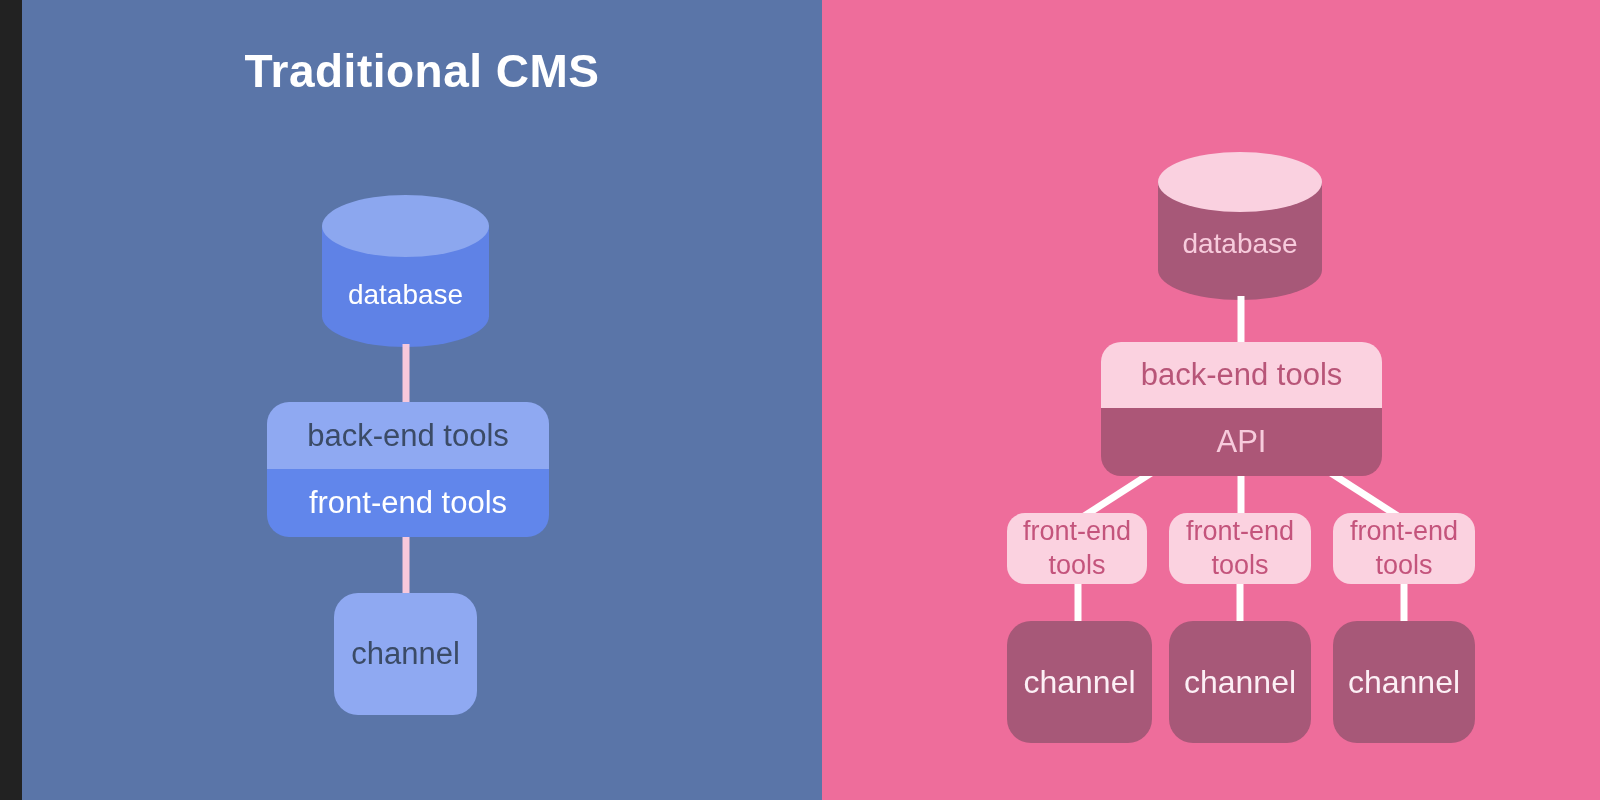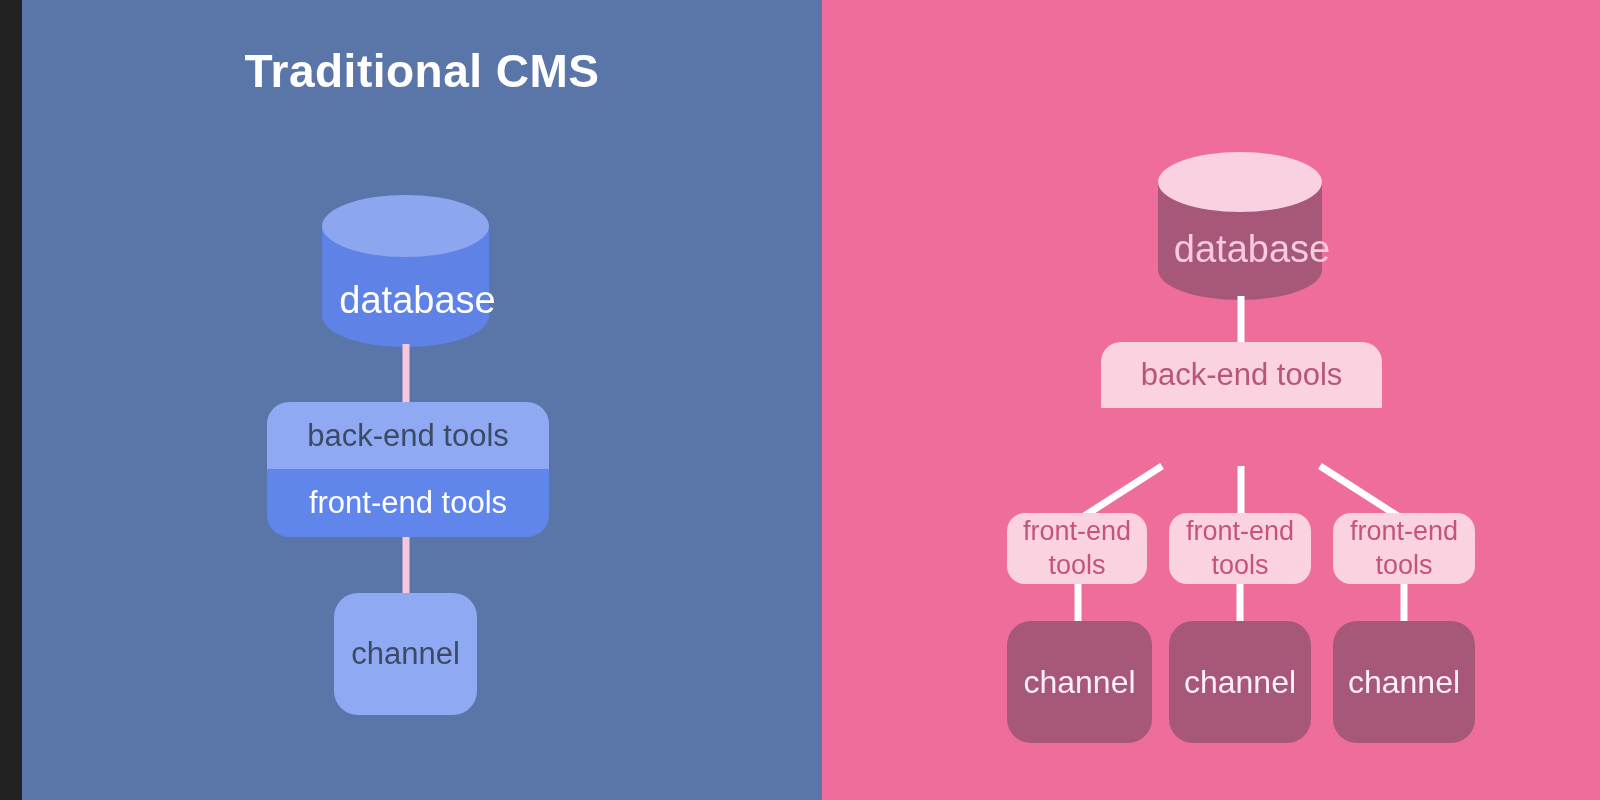--- a/index.html
+++ b/index.html
@@ -21,22 +21,22 @@
     font-size:46px;font-weight:600;letter-spacing:.5px;
   }
   .title.t-left{left:0;}
   .title.t-right{left:800px;}
 
   
   .cylinder{position:absolute;}
   .cyl-ellipse{position:absolute;left:0;top:0;width:100%;border-radius:50%;}
   .cyl-body{position:absolute;left:0;width:100%;}
   .cyl-label{
-    position:absolute;left:12px;width:100%;text-align:center;
-    font-size:38px;font-weight:400;
+    position:absolute;left:0;width:100%;text-align:center;
+    font-size:28px;font-weight:400;
   }
   .cyl-traditional{left:300px;top:195px;width:167px;height:152px;}
   .cyl-traditional .cyl-ellipse{height:62px;background:var(--c-left_cyl_top,#8CA7EF);}
   .cyl-traditional .cyl-body{top:31px;height:121px;background:var(--c-left_cyl_body,#5F82E6);
     border-radius:0 0 84px 84px / 0 0 31px 31px;}
   .cyl-traditional .cyl-label{top:84px;color:#ffffff;}
   .cyl-headless{left:1136px;top:152px;width:164px;height:148px;}
   .cyl-headless .cyl-ellipse{height:60px;background:var(--c-right_cyl_top,#FAD1E0);}
   .cyl-headless .cyl-body{top:30px;height:118px;background:var(--c-right_mauve,#A75878);
     border-radius:0 0 82px 82px / 0 0 30px 30px;}
@@ -113,20 +113,21 @@
 
   <div class="tools-box-left">
     <div class="sec sec-backend-left">back-end tools</div>
     <div class="sec sec-frontend-left">front-end tools</div>
   </div>
 
   <div class="box channel-left">channel</div>
 
   <div class="tools-box-right">
     <div class="sec sec-backend-right">back-end tools</div>
+    <div class="sec sec-api">API</div>
   </div>
 
   <div class="box fe-box fe-1">front-end tools</div>
   <div class="box fe-box fe-2">front-end tools</div>
   <div class="box fe-box fe-3">front-end tools</div>
 
   <div class="box ch-box ch-1">channel</div>
   <div class="box ch-box ch-2">channel</div>
   <div class="box ch-box ch-3">channel</div>
 

